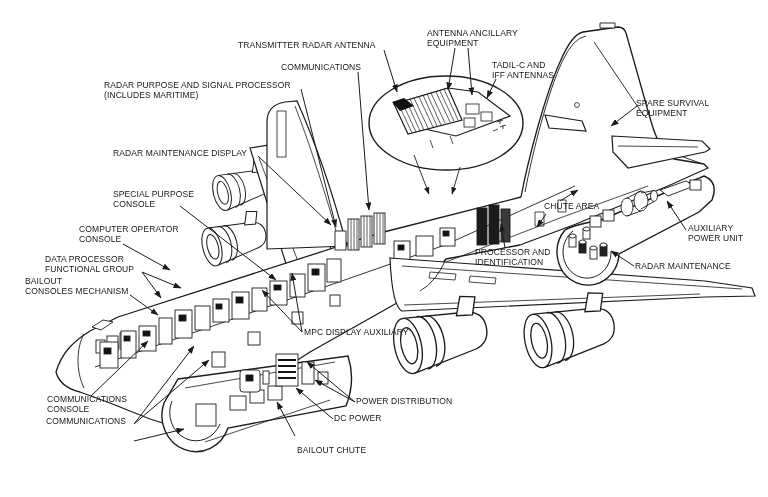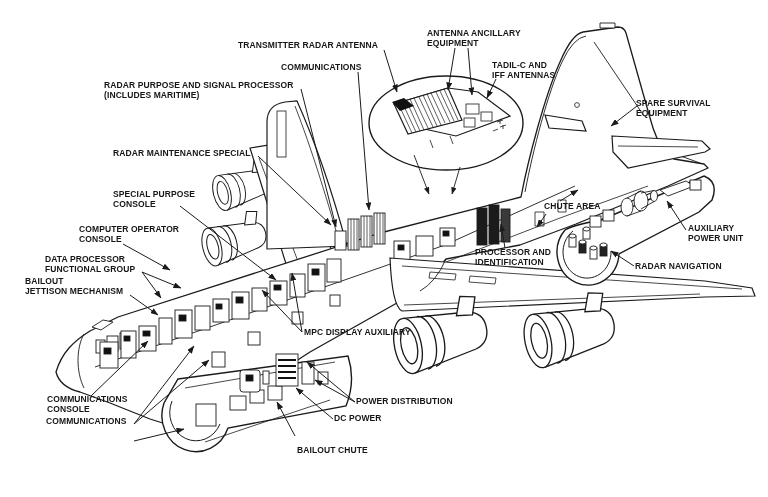--- a/index.html
+++ b/index.html
@@ -1,19 +1,19 @@
 <!DOCTYPE html>
 <html><head>
 <meta charset="utf-8">
 <style>
   html,body{margin:0;padding:0;background:#ffffff;}
   #stage{position:relative;width:768px;height:497px;background:#ffffff;overflow:hidden;
          font-family:"Liberation Sans","DejaVu Sans",sans-serif;}
   #art{position:absolute;left:0;top:0;}
-  .callout{position:absolute;font-size:8.5px;font-weight:bold;letter-spacing:0.1px;
+  .callout{position:absolute;font-size:8.5px;font-weight:normal;letter-spacing:0.1px;
            line-height:9.5px;color:#161616;white-space:pre-line;}
 </style>
 </head>
 <body>
 
 <div id="stage">
 
 <svg id="art" width="768" height="497" viewBox="0 0 768 497">
   <defs>
     <marker id="arw" viewBox="0 0 8 6" refX="7.5" refY="3" markerWidth="8" markerHeight="6" orient="auto">
@@ -230,41 +230,41 @@
     <path d="M355,402 L315,380" marker-end="url(#arw)"></path>
     <path d="M333,419 L296,388" marker-end="url(#arw)"></path>
     <path d="M295,436 L277,402" marker-end="url(#arw)"></path>
   </g>
 </svg>
 
   <div class="callout" style="left:238px;top:41px">TRANSMITTER RADAR ANTENNA</div>
   <div class="callout" style="left:281px;top:63px">COMMUNICATIONS</div>
   <div class="callout" style="left:104px;top:81px">RADAR PURPOSE AND SIGNAL PROCESSOR
 (INCLUDES MARITIME)</div>
-  <div class="callout" style="left:113px;top:149px">RADAR MAINTENANCE SPECIAL</div>
+  <div class="callout" style="left:113px;top:149px">RADAR MAINTENANCE DISPLAY</div>
   <div class="callout" style="left:113px;top:190px">SPECIAL PURPOSE
 CONSOLE</div>
   <div class="callout" style="left:79px;top:225px">COMPUTER OPERATOR
 CONSOLE</div>
   <div class="callout" style="left:45px;top:255px">DATA PROCESSOR
 FUNCTIONAL GROUP</div>
   <div class="callout" style="left:25px;top:277px">BAILOUT
-JETTISON MECHANISM</div>
+CONSOLES MECHANISM</div>
   <div class="callout" style="left:47px;top:395px">COMMUNICATIONS
 CONSOLE</div>
   <div class="callout" style="left:46px;top:417px">COMMUNICATIONS</div>
   <div class="callout" style="left:427px;top:29px">ANTENNA ANCILLARY
 EQUIPMENT</div>
   <div class="callout" style="left:492px;top:61px">TADIL-C AND
 IFF ANTENNAS</div>
   <div class="callout" style="left:636px;top:99px">SPARE SURVIVAL
 EQUIPMENT</div>
   <div class="callout" style="left:544px;top:202px">CHUTE AREA</div>
   <div class="callout" style="left:475px;top:248px">PROCESSOR AND
 IDENTIFICATION</div>
   <div class="callout" style="left:688px;top:224px">AUXILIARY
 POWER UNIT</div>
-  <div class="callout" style="left:635px;top:262px">RADAR NAVIGATION</div>
+  <div class="callout" style="left:635px;top:262px">RADAR MAINTENANCE</div>
   <div class="callout" style="left:304px;top:328px">MPC DISPLAY AUXILIARY</div>
   <div class="callout" style="left:356px;top:397px">POWER DISTRIBUTION</div>
   <div class="callout" style="left:334px;top:414px">DC POWER</div>
   <div class="callout" style="left:297px;top:446px">BAILOUT CHUTE</div>
 </div>
 
 </body></html>

